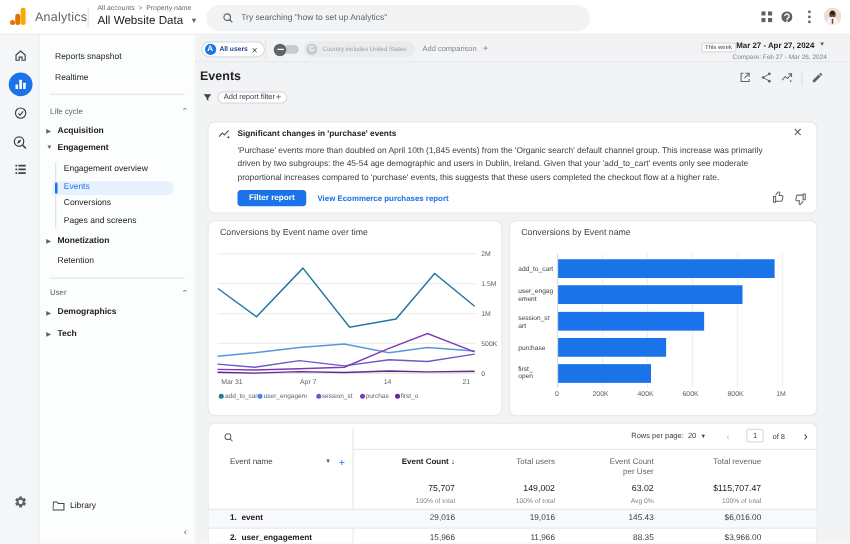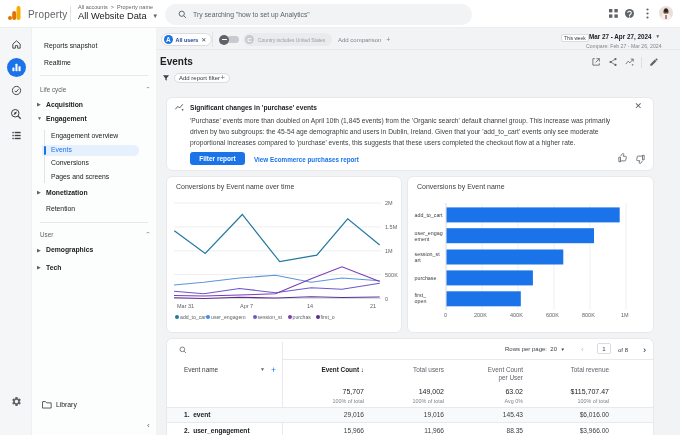--- a/index.html
+++ b/index.html
@@ -89,21 +89,21 @@
 </head>
 <body>
 <div class="page">
 
   <div class="topbar">
     <svg class="abs" style="left:8px;top:6px" width="14" height="15" viewBox="0 0 14 15">
       <rect x="8.5" y="0" width="4" height="14" rx="2" fill="#f8ab00"></rect>
       <rect x="4.2" y="5" width="4" height="9" rx="2" fill="#e37300"></rect>
       <circle cx="2" cy="12" r="2" fill="#e37300"></circle>
     </svg>
-    <span class="brand">Property</span>
+    <span class="brand">Analytics</span>
     <div class="tbdiv"></div>
     <div class="crumb">All accounts &nbsp;&gt;&nbsp; Property name</div>
     <div class="prop">All Website Data <span class="car">▼</span></div>
     <div class="search">
       <svg width="9" height="9" viewBox="0 0 24 24" fill="none" stroke="#5f6368" stroke-width="2.6">
           <circle cx="10" cy="10" r="7"></circle>
           <line x1="15.5" y1="15.5" x2="21" y2="21"></line>
         </svg>
       <span>Try searching "how to set up Analytics"</span>
     </div>

